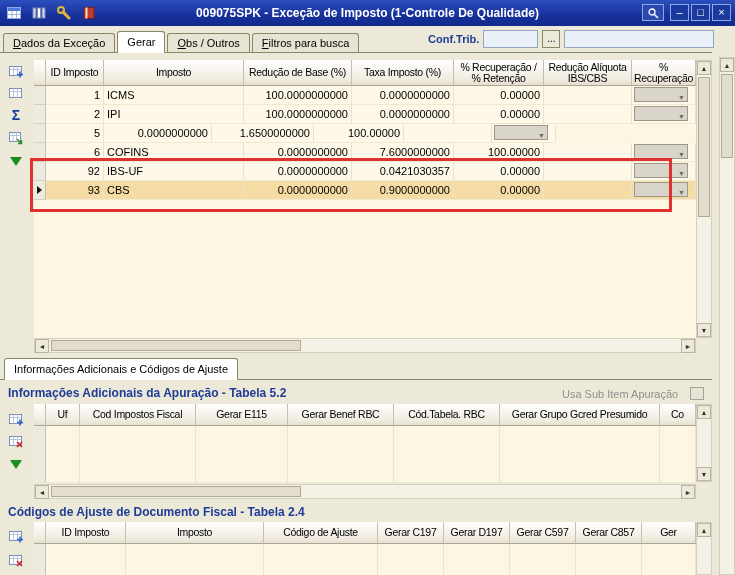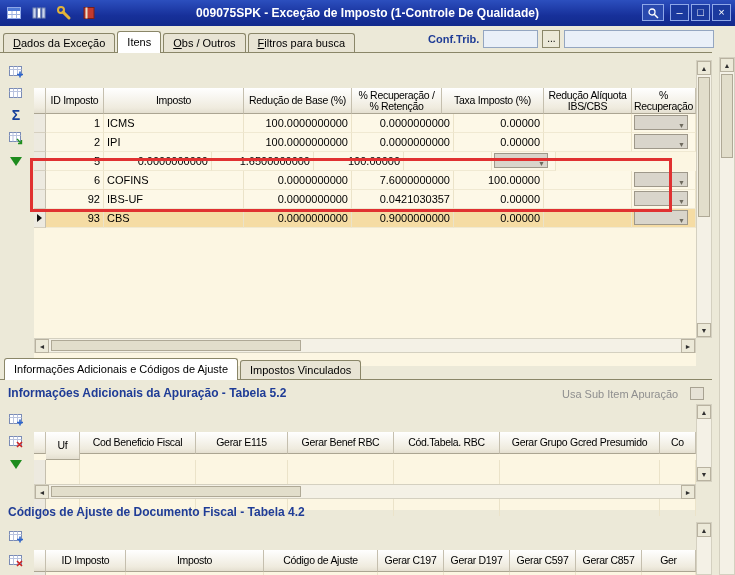--- a/index.html
+++ b/index.html
@@ -32,21 +32,21 @@
 
   
   .conftrib{position:absolute;left:428px;top:30px;display:flex;align-items:center;gap:4px;z-index:4;}
   .ct-label{color:#1F3C96;font-weight:bold;}
   .ct-input{height:18px;box-sizing:border-box;border:1px solid #94A6C0;background:#EAF0F8;
     font-family:"Liberation Sans",sans-serif;font-size:11px;padding:0 2px;}
   .ct-browse{width:18px;height:18px;box-sizing:border-box;border:1px solid #8A8668;background:#ECE9D8;
     font-size:10px;line-height:12px;text-align:center;padding:0;cursor:default;}
 
   
-  .grid{position:absolute;background:#FCF6E2;margin-top:28px;}
+  .grid{position:absolute;background:#FCF6E2;}
   .gh-row{display:flex;}
   .gh-cell{box-sizing:border-box;background:linear-gradient(180deg,#FFFFFF 0%,#EFEBDE 80%,#E4DFD0 100%);
     border-right:1px solid #C5BFAE;border-bottom:1px solid #ABA592;
     display:flex;align-items:center;justify-content:center;text-align:center;
     line-height:11px;overflow:hidden;padding:0 1px;font-size:10.5px;letter-spacing:-0.3px;}
   .gh-one{white-space:nowrap;}
   .g-row{display:flex;height:19px;}
   .g-cell{box-sizing:border-box;border-right:1px solid #EBE3C9;border-bottom:1px solid #F0E9D2;
     padding:0 3px;line-height:18px;overflow:hidden;white-space:nowrap;background:#FDF8E7;}
   .num{text-align:right;}
@@ -144,21 +144,21 @@
           </svg>
       </span>
       <span class="win-btn">–</span>
       <span class="win-btn">□</span>
       <span class="win-btn">×</span>
     </div>
   </div>
 
   <div class="tabrow">
     <div class="tab ul">Dados da Exceção</div>
-    <div class="tab active">Itens</div>
+    <div class="tab active">Gerar</div>
     <div class="tab ul">Obs / Outros</div>
     <div class="tab ul">Filtros para busca</div>
   </div>
   <div class="conftrib">
     <span class="ct-label">Conf.Trib.</span>
     <input class="ct-input" style="width: 55px;" value="">
     <button class="ct-browse">...</button>
     <input class="ct-input" style="width: 150px;" value="">
   </div>
 
@@ -186,22 +186,22 @@
   <span class="nav-icon" style="top:152px">
       <span class="green-tri"></span>
     </span>
 
   <div class="grid" style="left:34px;top:60px;width:662px;height:278px">
     <div class="gh-row">
       <div class="gh-cell w12" style="height:26px"></div>
       <div class="gh-cell w58" style="height:26px">ID Imposto</div>
       <div class="gh-cell w140" style="height:26px">Imposto</div>
       <div class="gh-cell w108" style="height:26px">Redução de Base (%)</div>
+      <div class="gh-cell w102" style="height:26px">Taxa Imposto (%)</div>
       <div class="gh-cell w90" style="height:26px">% Recuperação / % Retenção</div>
-      <div class="gh-cell w102" style="height:26px">Taxa Imposto (%)</div>
       <div class="gh-cell w88" style="height:26px">Redução Alíquota IBS/CBS</div>
       <div class="gh-cell w64" style="height:26px">% Recuperação</div>
     </div>
 
     <div class="g-row">
       <div class="g-cell ind w12"></div>
       <div class="g-cell w58 num">1</div>
       <div class="g-cell w140">ICMS</div>
       <div class="g-cell w108 num">100.0000000000</div>
       <div class="g-cell w102 num">0.0000000000</div>
@@ -284,21 +284,20 @@
   </div>
 
   <div class="sb" style="left:34px;top:338px;width:662px;height:15px">
     <span class="sb-btn gl-left" style="left:0;top:0"></span>
     <span class="sb-thumb" style="left:16px;top:1px;width:250px;height:11px"></span>
     <span class="sb-btn gl-right" style="left:646px;top:0"></span>
   </div>
 
   <div class="tabrow2">
     <div class="tab active">Informações Adicionais e Códigos de Ajuste</div>
-    <div class="tab">Impostos Vinculados</div>
   </div>
 
   <div class="section-title" style="left:8px;top:386px">Informações Adicionais da Apuração - Tabela 5.2</div>
   <div class="muted-label" style="left:562px;top:388px">Usa Sub Item Apuração</div>
   <div class="mini-field" style="left:690px;top:387px"></div>
 
   <span class="nav-icon" style="top:410px">
     <svg width="16" height="16">
         <rect x="1.5" y="3.5" width="12" height="9" fill="#fff" stroke="#7A8BB5"></rect>
         <path d="M1.5 6.5h12M5.5 3.5v9M9.5 3.5v9" stroke="#B9C3DE"></path>
@@ -312,22 +311,22 @@
         <path d="M9 9l5 5M14 9l-5 5" stroke="#CC2222" stroke-width="1.6"></path>
       </svg>
   </span>
   <span class="nav-icon" style="top:455px">
       <span class="green-tri"></span>
     </span>
 
   <div class="grid" style="left:34px;top:404px;width:662px;height:78px">
     <div class="gh-row">
       <div class="gh-cell w12" style="height:22px"></div>
-      <div class="gh-cell gh-one w34" style="height:28px">Uf</div>
-      <div class="gh-cell gh-one w116" style="height:22px">Cod Beneficio Fiscal</div>
+      <div class="gh-cell gh-one w34" style="height:22px">Uf</div>
+      <div class="gh-cell gh-one w116" style="height:22px">Cod Impostos Fiscal</div>
       <div class="gh-cell gh-one w92" style="height:22px">Gerar E115</div>
       <div class="gh-cell gh-one w106" style="height:22px">Gerar Benef RBC</div>
       <div class="gh-cell gh-one w106" style="height:22px">Cód.Tabela. RBC</div>
       <div class="gh-cell gh-one w160" style="height:22px">Gerar Grupo Gcred Presumido</div>
       <div class="gh-cell gh-one w36" style="height:22px">Co</div>
     </div>
     <div class="body-lines" style="height:56px">
       <div class="bl-cell bl-ind w12"></div>
         <div class="bl-cell w34"></div>
         <div class="bl-cell w116"></div>
@@ -341,21 +340,21 @@
   <div class="sb" style="left:696px;top:404px;width:16px;height:78px">
     <span class="sb-btn gl-up" style="left:0;top:0"></span>
     <span class="sb-btn gl-down" style="left:0;top:62px"></span>
   </div>
   <div class="sb" style="left:34px;top:484px;width:662px;height:15px">
     <span class="sb-btn gl-left" style="left:0;top:0"></span>
     <span class="sb-thumb" style="left:16px;top:1px;width:250px;height:11px"></span>
     <span class="sb-btn gl-right" style="left:646px;top:0"></span>
   </div>
 
-  <div class="section-title" style="left:8px;top:505px">Códigos de Ajuste de Documento Fiscal - Tabela 4.2</div>
+  <div class="section-title" style="left:8px;top:505px">Códigos de Ajuste de Documento Fiscal - Tabela 2.4</div>
 
   <span class="nav-icon" style="top:527px">
     <svg width="16" height="16">
         <rect x="1.5" y="3.5" width="12" height="9" fill="#fff" stroke="#7A8BB5"></rect>
         <path d="M1.5 6.5h12M5.5 3.5v9M9.5 3.5v9" stroke="#B9C3DE"></path>
         <path d="M12 8.5v6M9 11.5h6" stroke="#2E66CC" stroke-width="1.6"></path>
       </svg>
   </span>
   <span class="nav-icon" style="top:551px">
     <svg width="16" height="16">

